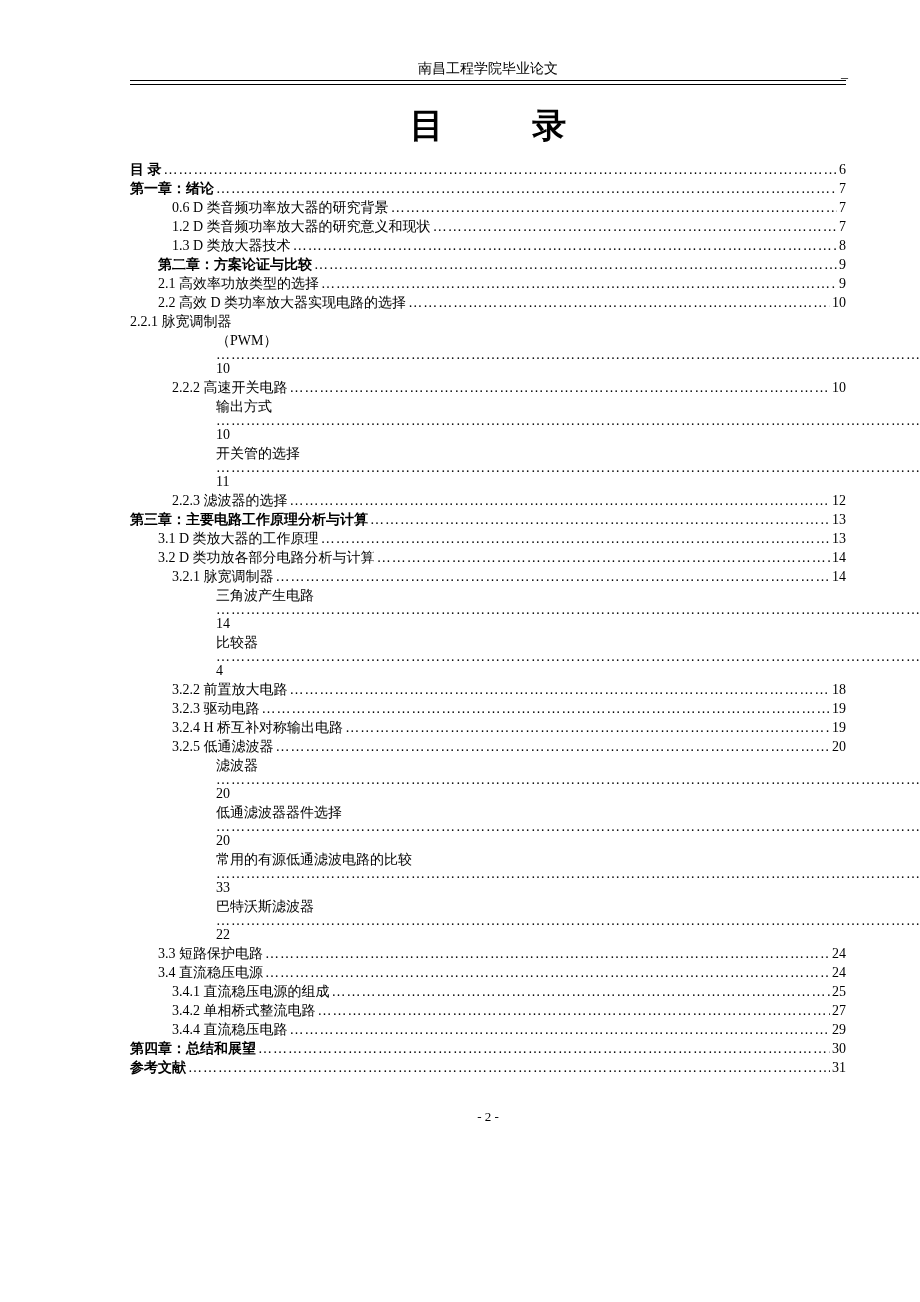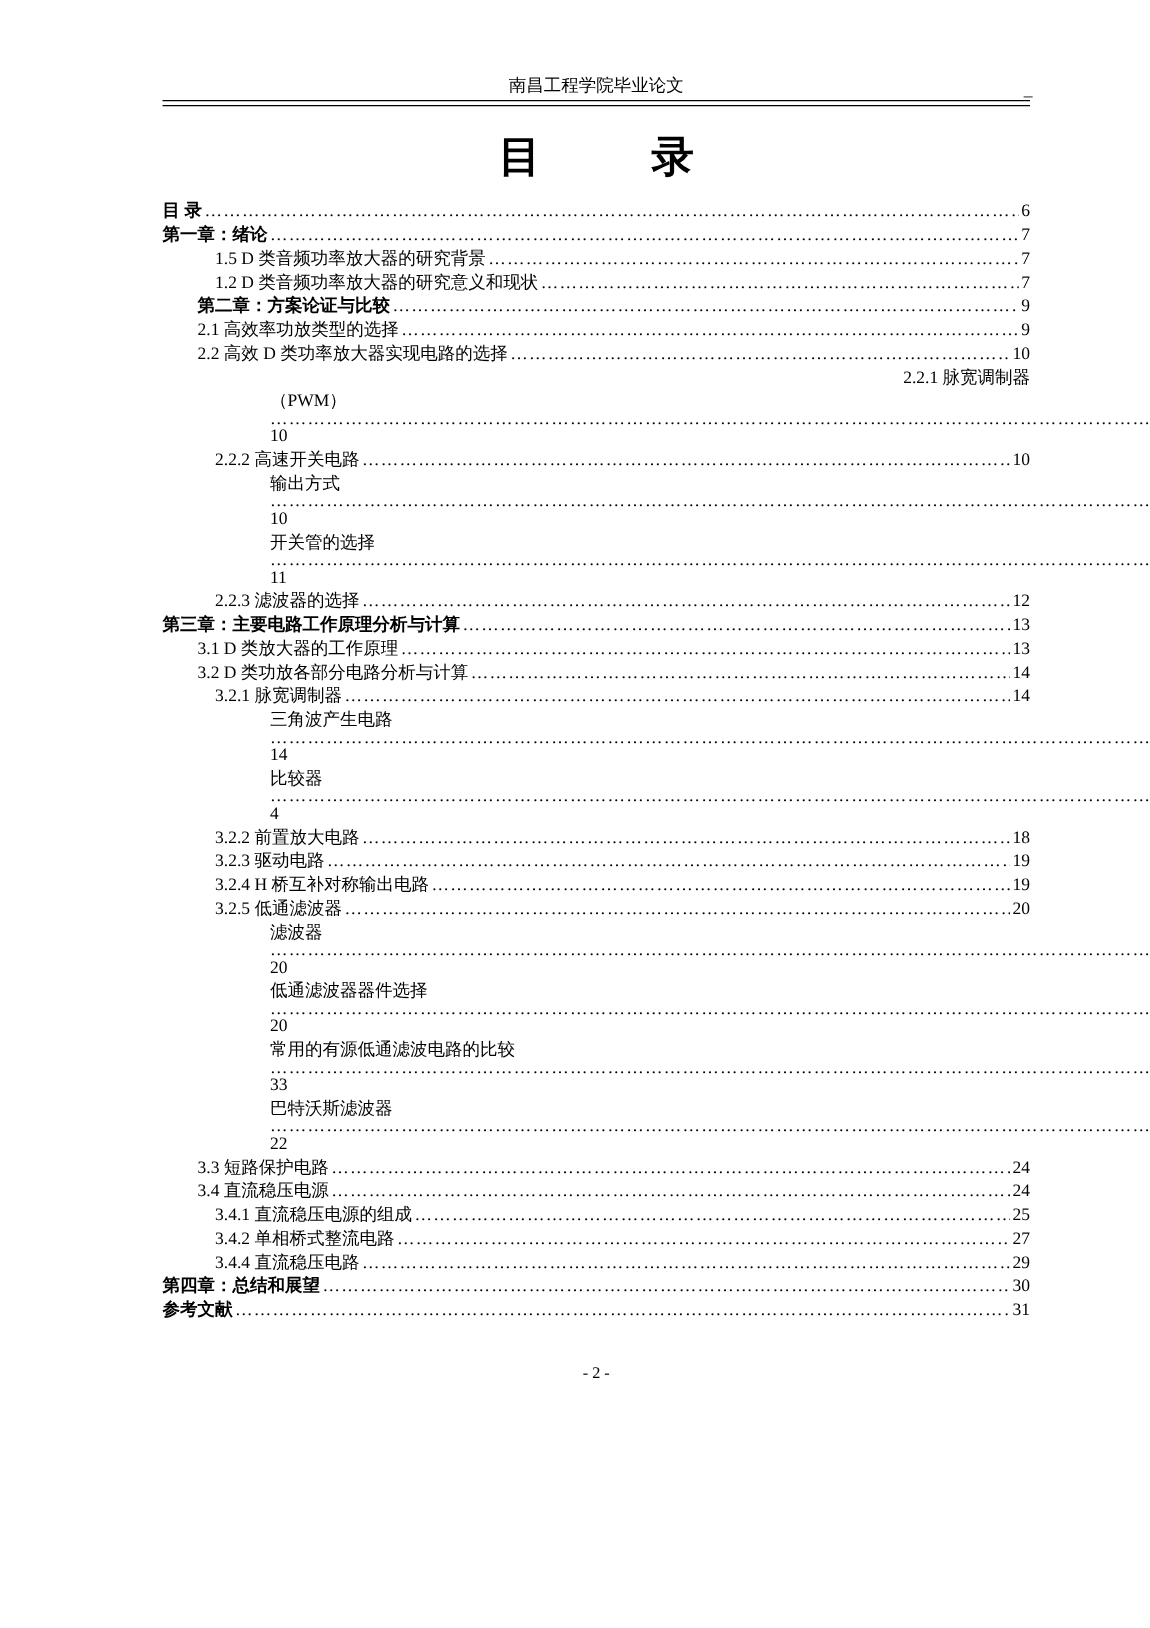--- a/index.html
+++ b/index.html
@@ -4,21 +4,21 @@
 <style>
   body {
     margin: 0;
     padding: 0;
     background: #fff;
     font-family: "SimSun", "宋体", serif;
     color: #000;
     width: 920px;
   }
   .page {
-    padding: 60px 96px 40px 130px;
+    padding: 60px 74px 40px 130px;
     box-sizing: border-box;
   }
   .header-block {
     border-bottom: 1px solid #000;
     text-align: center;
     font-size: 14px;
     padding-bottom: 2px;
     margin-bottom: 3px;
     position: relative;
   }
@@ -65,21 +65,20 @@
   }
   .pg {
     flex: 0 0 auto;
   }
   .ind1 { padding-left: 0; }
   .ind2 { padding-left: 28px; text-align: right; }
   .ind3 { padding-left: 42px; }
   .ind4 { padding-left: 84px; flex-direction: column; }
   .bold { font-weight: bold; }
   .wrapline {
-    text-align: right;
     margin: 5px 0;
   }
   .footer {
     text-align: center;
     font-size: 13px;
     margin-top: 34px;
   }
 </style>
 </head>
 <body>
@@ -99,28 +98,33 @@
         <span class="label bold">目    录</span>
         <span class="dots"></span>
         <span class="pg">6</span>
       </div>
       <div class="row ind1">
         <span class="label bold">第一章：绪论</span>
         <span class="dots"></span>
         <span class="pg">7</span>
       </div>
       <div class="row ind3">
-        <span class="label">1.5 D 类音频功率放大器的研究背景</span>
+        <span class="label">0.6 D 类音频功率放大器的研究背景</span>
         <span class="dots"></span>
         <span class="pg">7</span>
       </div>
       <div class="row ind3">
         <span class="label">1.2 D 类音频功率放大器的研究意义和现状</span>
         <span class="dots"></span>
         <span class="pg">7</span>
+      </div>
+      <div class="row ind3">
+        <span class="label">1.3 D 类放大器技术</span>
+        <span class="dots"></span>
+        <span class="pg">8</span>
       </div>
       <div class="row ind2">
         <span class="label bold">第二章：方案论证与比较</span>
         <span class="dots"></span>
         <span class="pg">9</span>
       </div>
       <div class="row ind2">
         <span class="label">2.1 高效率功放类型的选择</span>
         <span class="dots"></span>
         <span class="pg">9</span>

